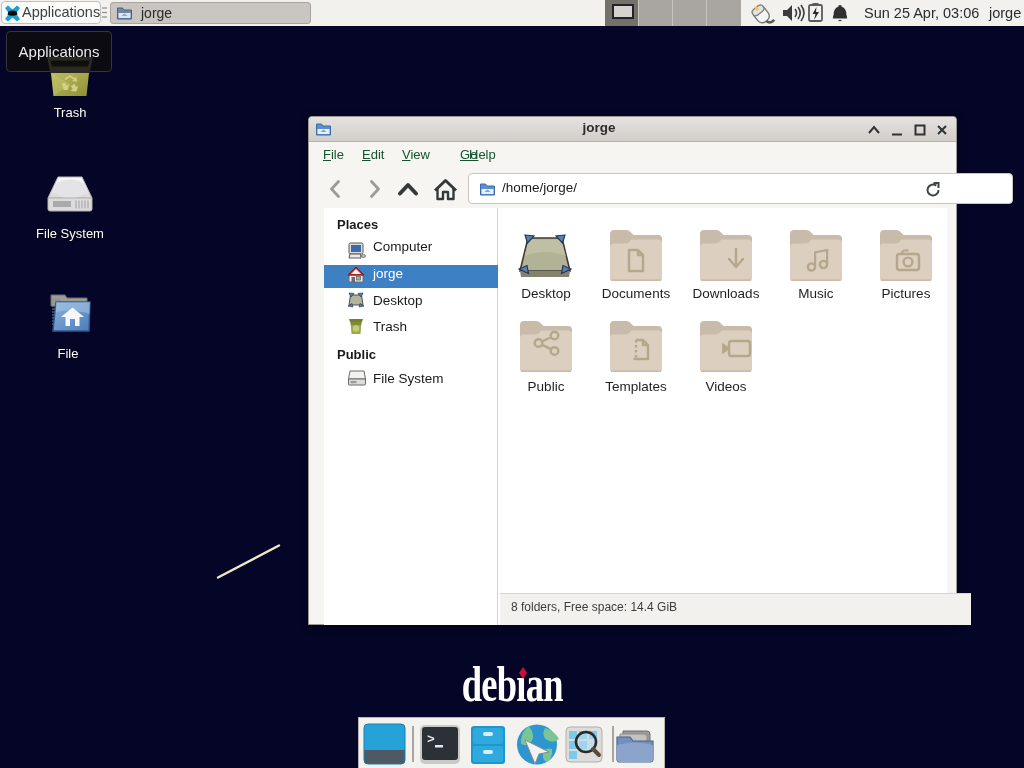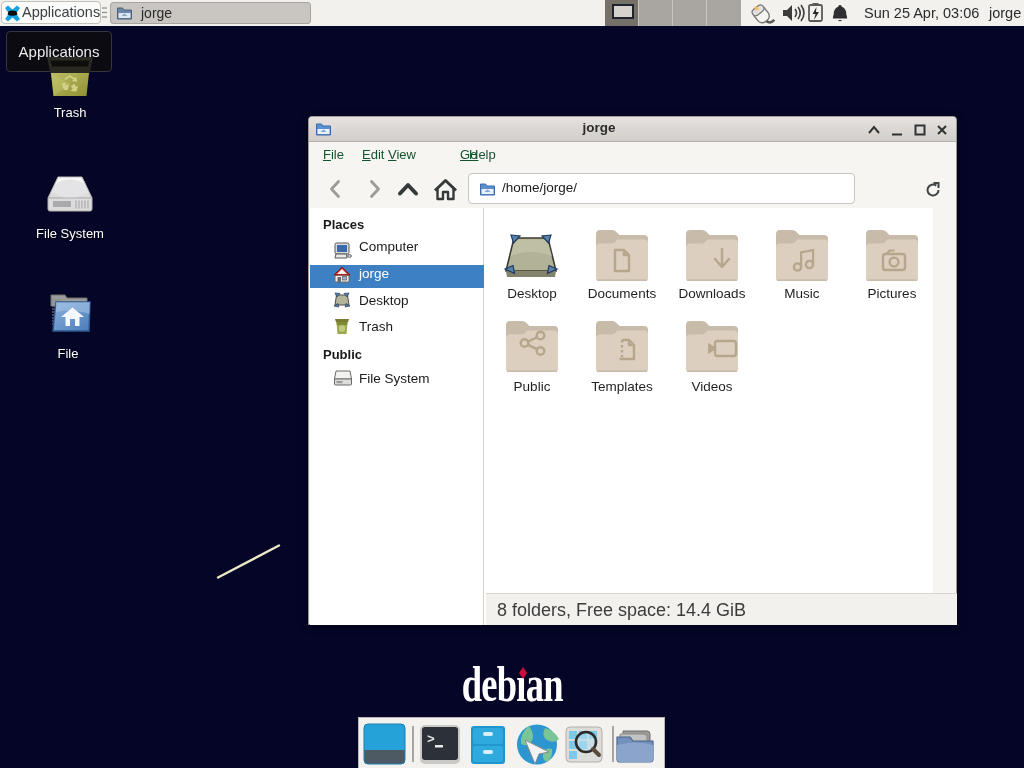--- a/index.html
+++ b/index.html
@@ -28,29 +28,29 @@
 
 .dlabel { color:#fff; font-size:13px; text-align:center; text-shadow:0 1px 2px rgba(0,0,0,.8); }
 
 
 #win { left:308px; top:116px; width:649px; height:509px; background:#f6f5f2; border:1px solid #9d9995; border-radius:4px 4px 0 0; box-shadow:0 2px 8px rgba(0,0,0,.45); }
 #titlebar { left:0; top:0; width:647px; height:25px; background:linear-gradient(#e5e2df,#d2cecA); border-radius:4px 4px 0 0; border-bottom:1px solid #b4b0ac; }
 #title { left:100px; top:3px; width:380px; text-align:center; font-weight:bold; font-size:13.5px; color:#2c2c2c; }
 #menubar { left:0; top:26px; width:647px; height:25px; background:#f6f5f2; }
 .mitem { position:absolute; top:4px; font-size:13px; color:#14532d; }
 #toolbar { left:0; top:51px; width:647px; height:40px; background:#f6f5f2; }
-#pathentry { position:absolute; left:159px; top:5px; width:387px; height:31px; background:#fff; border:1px solid #c8c4c0; border-radius:4px; }
+#pathentry { position:absolute; left:159px; top:5px; width:545px; height:31px; background:#fff; border:1px solid #c8c4c0; border-radius:4px; }
 #pathtext { position:absolute; left:33px; top:6px; font-size:13.5px; color:#1a1a1a; }
-#mainarea { left:1px; top:91px; width:623px; height:417px; background:#fff; }
+#mainarea { left:15px; top:91px; width:623px; height:417px; background:#fff; }
 #sidebar { left:0; top:0; width:174px; height:417px; background:#fff; border-right:1px solid #d5d2ce; }
 .shead { position:absolute; left:13px; font-weight:bold; font-size:13px; color:#1a1a1a; }
 .srow { position:absolute; left:49px; font-size:13.5px; color:#1a1a1a; }
 #selrow { position:absolute; left:0; top:57px; width:174px; height:23px; background:#3e80c4; }
 #statusbar { left:176px; top:385px; width:471px; height:32px; background:#f2f1ee; border-top:1px solid #d8d5d1; }
-#statusbar span { position:absolute; left:11px; top:6px; font-size:18px; color:#3c3c3c; }
+#statusbar span { position:absolute; left:11px; top:6px; font-size:12px; color:#3c3c3c; }
 
 
 #debian { left:445px; top:655px; width:160px; font-family:"Liberation Serif", serif; font-weight:bold; font-size:50px; color:#fff; letter-spacing:-1px; transform:scaleX(0.73); transform-origin:62px 0; }
 
 
 #dock { left:358px; top:717px; width:307px; height:51px; background:#f3f2ef; border:1px solid #b8b4b0; border-bottom:none; }
 .dsep { position:absolute; top:8px; width:2px; height:36px; background:#a9a5a1; }
 </style>
 </head>
 <body>
@@ -200,21 +200,21 @@
         <path d="M4 16 L9 10 L14 16"></path>
         <line x1="27" y1="17.5" x2="37" y2="17.5"></line>
         <rect x="50.5" y="8.5" width="9" height="9"></rect>
         <path d="M73 9 L81 17 M81 9 L73 17"></path>
       </g>
     </svg>
   </div>
   <div class="abs" id="menubar">
     <span class="mitem" style="left:14px"><u>F</u>ile</span>
     <span class="mitem" style="left:53px"><u>E</u>dit</span>
-    <span class="mitem" style="left:79px"><u>V</u>iew</span>
+    <span class="mitem" style="left:93px"><u>V</u>iew</span>
     <span class="mitem" style="left:151px"><u>G</u>o</span>
     <span class="mitem" style="left:160px"><u>H</u>elp</span>
   </div>
   <div class="abs" id="toolbar">
     <svg class="abs" style="left:16px;top:9px" width="150" height="25" viewBox="0 0 150 25">
       <g fill="none" stroke="#9b9b97" stroke-width="2.8" stroke-linecap="round" stroke-linejoin="round">
         <path d="M13.5 4.5 L6.5 12 L13.5 19.5"></path>
         <path d="M46.5 4.5 L53.5 12 L46.5 19.5"></path>
       </g>
       <path d="M75 16.5 L83 8 L91 16.5" fill="none" stroke="#343a3a" stroke-width="4" stroke-linecap="round" stroke-linejoin="round"></path>

